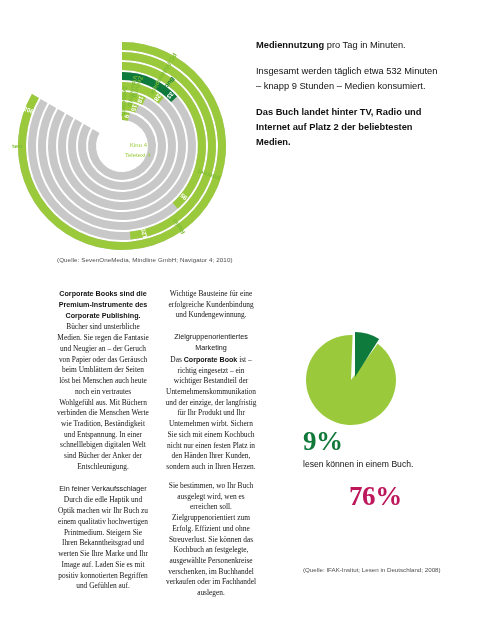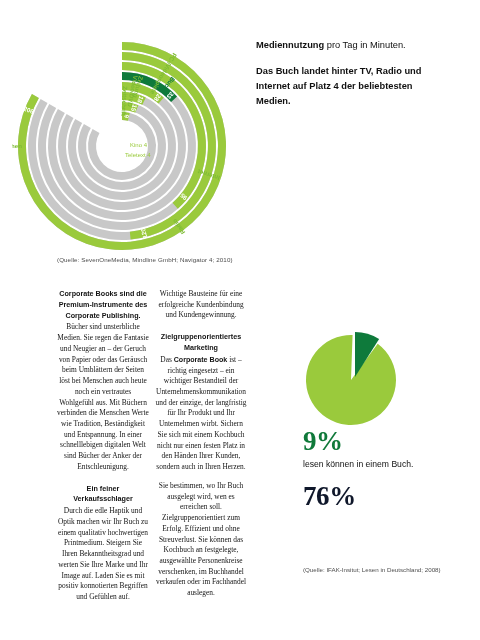--- a/index.html
+++ b/index.html
@@ -32,43 +32,43 @@
   .intro .bold-block{font-weight:bold;}
 
   
   .col{
     position:absolute;top:289px;width:92px;
     font-family:"Liberation Serif", serif;
     font-size:7.4px;line-height:1.45;color:#141414;
     text-align:center;
   }
   .col-1{left:57px;}
-  .col-2{left:155px;}
+  .col-2{left:165px;}
   .col p{margin:0 0 8px 0;}
   .col .lead{
     font-family:"Liberation Sans", sans-serif;
     font-weight:bold;font-size:7.2px;line-height:1.5;
     margin:0 0 1px 0;
   }
   .col .subhead{
     font-family:"Liberation Sans", sans-serif;
-    font-weight:bold;font-size:7.2px;line-height:1.5;
+    font-weight:normal;font-size:7.2px;line-height:1.5;
     margin:11px 0 1px 0;
   }
   .col .serif-bold{font-weight:bold;font-family:"Liberation Sans", sans-serif;font-size:7.1px;}
 
   
   .pie-wrap{position:absolute;left:297px;top:322px;width:120px;height:112px;}
   .stats{position:absolute;left:303px;top:428px;width:168px;}
   .big-num{
     font-family:"Liberation Serif", serif;
     font-weight:bold;font-size:27px;line-height:1.02;letter-spacing:-.4px;
   }
   .big-num.dark{color:#10793a;}
-  .big-num.light{color:#0f172a;}
+  .big-num.light{color:#be185d;margin-left:46px;}
   .stat-sub{
     font-size:8.6px;line-height:1.45;color:#111;margin:2px 0 13px 0;
   }
   .stat-sub.last{margin-bottom:0;}
   .pie-caption{
     position:absolute;left:303px;top:566px;width:180px;
     font-size:6.2px;color:#4d4d4d;
   }
 </style>
 </head>
@@ -116,21 +116,22 @@
         </g>
       <text x="118" y="113" font-family="Liberation Sans, sans-serif" font-size="6" fill="#9ACA3C">Kino 4</text>
       <text x="113" y="123" font-family="Liberation Sans, sans-serif" font-size="6" fill="#9ACA3C">Teletext 4</text>
     </svg>
   </div>
 
   <div class="radial-caption">(Quelle: SevenOneMedia, Mindline GmbH; Navigator 4; 2010)</div>
 
   <div class="intro">
     <p><b>Mediennutzung</b><span> pro Tag in Minuten.</span></p>
-    <p class="bold-block">Das Buch landet hinter TV, Radio und Internet auf Platz 4 der beliebtesten Medien.</p>
+    <p>Insgesamt werden täglich etwa 532 Minuten – knapp 9 Stunden – Medien konsumiert.</p>
+    <p class="bold-block">Das Buch landet hinter TV, Radio und Internet auf Platz 2 der beliebtesten Medien.</p>
   </div>
 
   <div class="col col-1">
     <p class="lead">Corporate Books sind die Premium-Instrumente des Corporate Publishing.</p>
     <p>Bücher sind unsterbliche Medien. Sie regen die Fantasie und Neugier an – der Geruch von Papier oder das Geräusch beim Umblättern der Seiten löst bei Menschen auch heute noch ein vertrautes Wohlgefühl aus. Mit Büchern verbinden die Menschen Werte wie Tradition, Beständigkeit und Entspannung. In einer schnelllebigen digitalen Welt sind Bücher der Anker der Entschleunigung.</p>
     <p class="subhead">Ein feiner Verkaufsschlager</p>
     <p>Durch die edle Haptik und Optik machen wir Ihr Buch zu einem qualitativ hochwertigen Printmedium. Steigern Sie Ihren Bekanntheitsgrad und werten Sie Ihre Marke und Ihr Image auf. Laden Sie es mit positiv konnotierten Begriffen und Gefühlen auf.</p>
   </div>
 
   <div class="col col-2">

